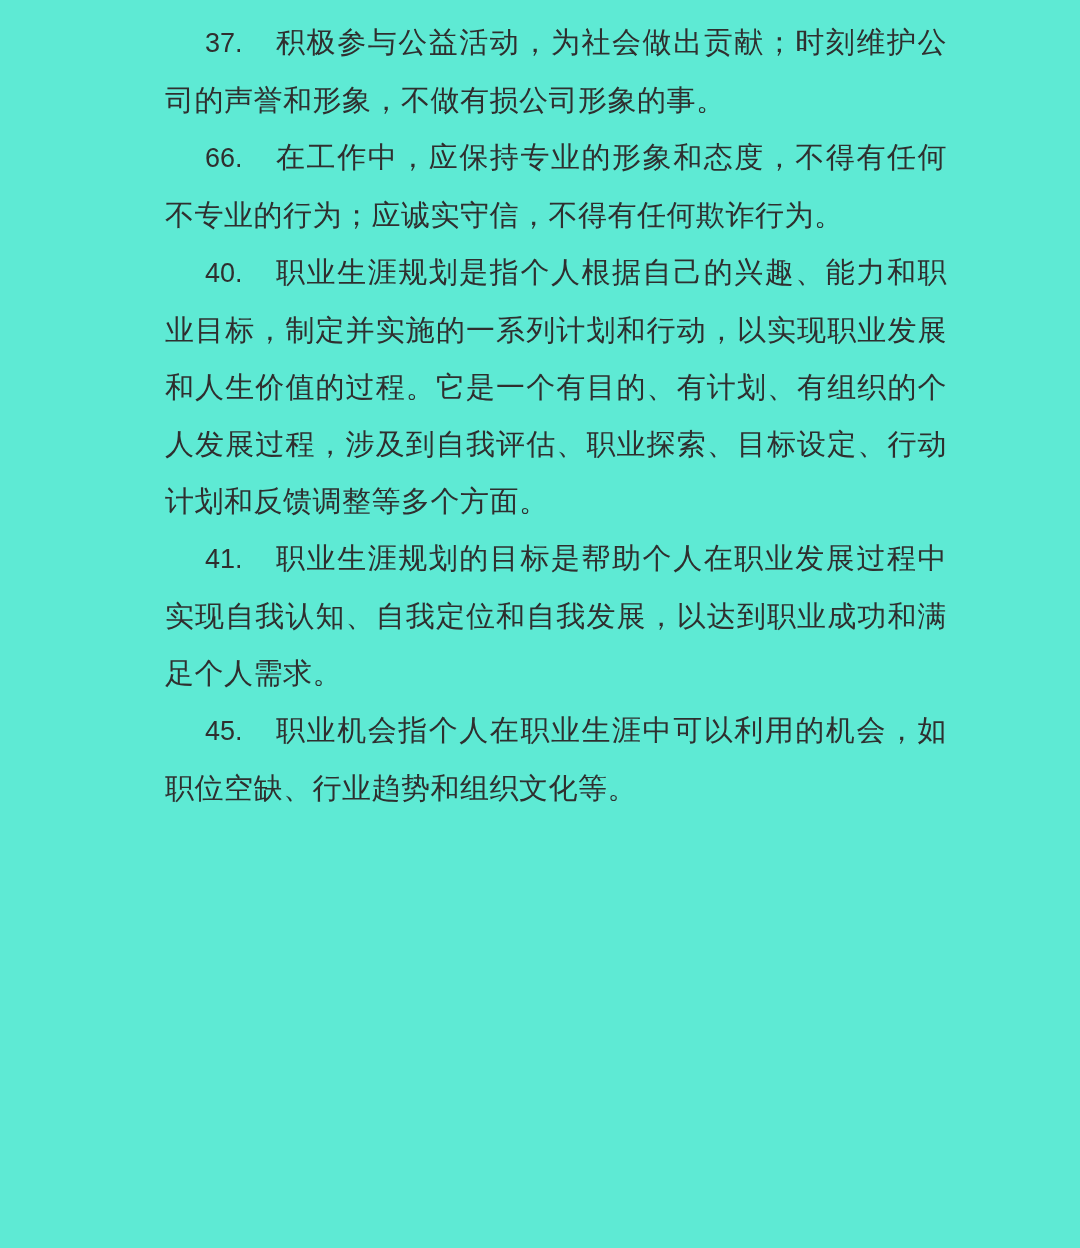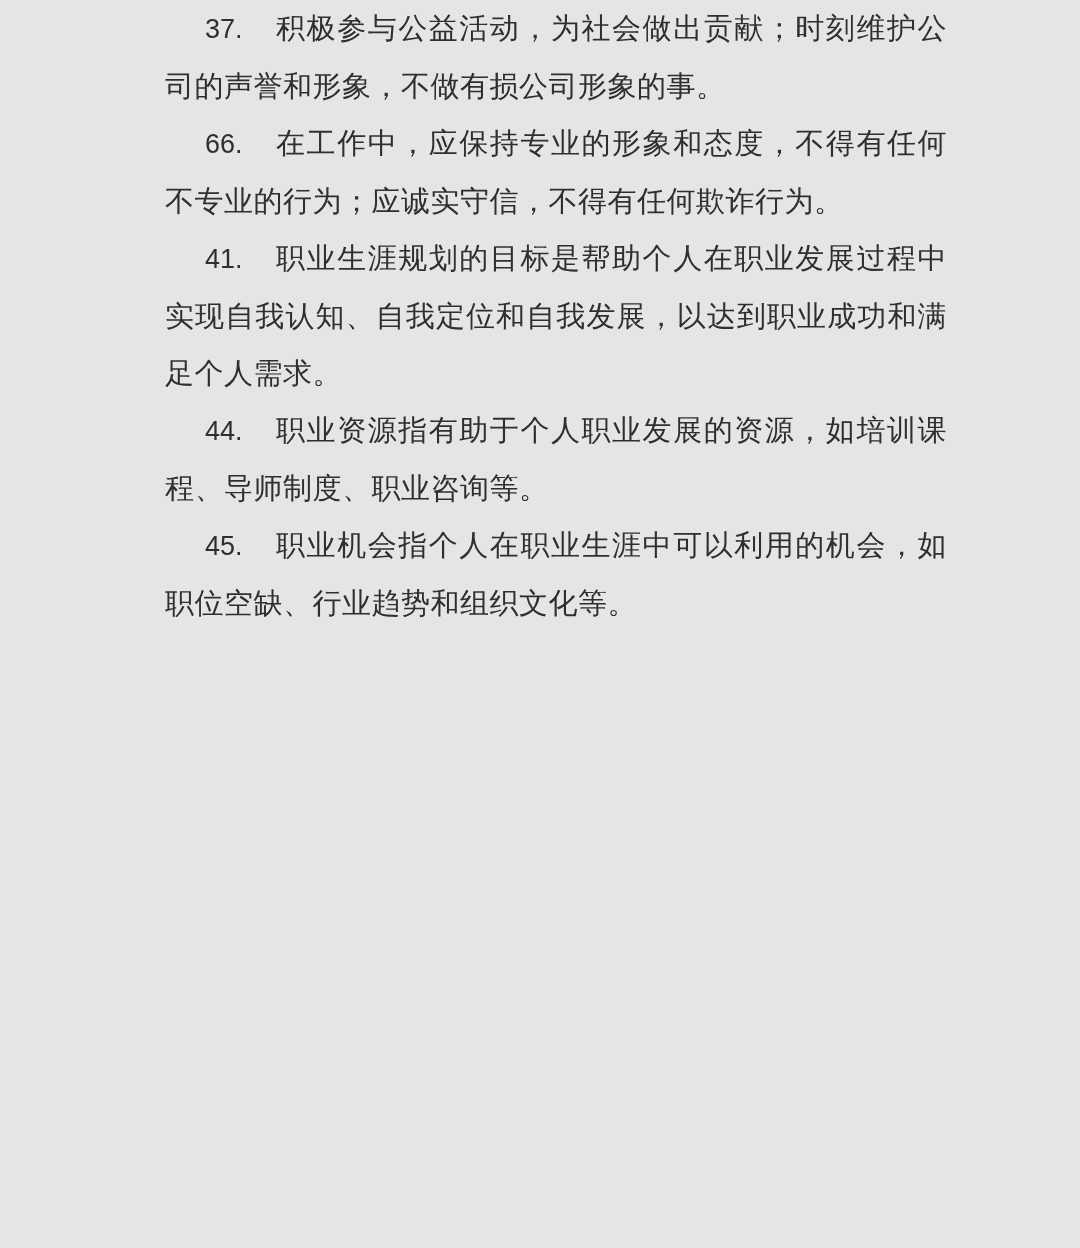--- a/index.html
+++ b/index.html
@@ -8,23 +8,23 @@
     background: #ffffff;
   }
   body {
     width: 1080px;
     height: 1248px;
     overflow: hidden;
   }
   .page {
     width: 1080px;
     height: 1248px;
-    background: #e5e5e5;
+    background: #5eead4;
     box-sizing: border-box;
-    padding: 0 133px 0 165px;
+    padding: 14px 133px 0 165px;
   }
   .doc-list p.item {
     margin: 0;
     padding: 0;
     font-family: "DejaVu Serif", "Liberation Serif", serif;
     font-size: 29px;
     line-height: 57px;
     color: #2f2f2f;
     text-align: justify;
     text-justify: inter-ideograph;
@@ -44,23 +44,23 @@
 </head>
 <body>
 
 <div class="page">
   <div class="doc-list">
   <p class="item"><span class="num">37.</span><span class="txt">积极参与公益活动，为社会做出贡献；时刻维护公司的声誉和形象，不做有损公司形象的事。</span></p>
 
   <p class="item"><span class="num">66.</span><span class="txt">在工作中，应保持专业的形象和态度，不得有任何不专业的行为；应诚实守信，不得有任何欺诈行为。</span></p>
 
 
+  <p class="item"><span class="num">40.</span><span class="txt">职业生涯规划是指个人根据自己的兴趣、能力和职业目标，制定并实施的一系列计划和行动，以实现职业发展和人生价值的过程。它是一个有目的、有计划、有组织的个人发展过程，涉及到自我评估、职业探索、目标设定、行动计划和反馈调整等多个方面。</span></p>
 
   <p class="item"><span class="num">41.</span><span class="txt">职业生涯规划的目标是帮助个人在职业发展过程中实现自我认知、自我定位和自我发展，以达到职业成功和满足个人需求。</span></p>
 
 
 
-  <p class="item"><span class="num">44.</span><span class="txt">职业资源指有助于个人职业发展的资源，如培训课程、导师制度、职业咨询等。</span></p>
 
   <p class="item"><span class="num">45.</span><span class="txt">职业机会指个人在职业生涯中可以利用的机会，如职位空缺、行业趋势和组织文化等。</span></p>
 
 </div>
 </div>
 
 </body></html>

